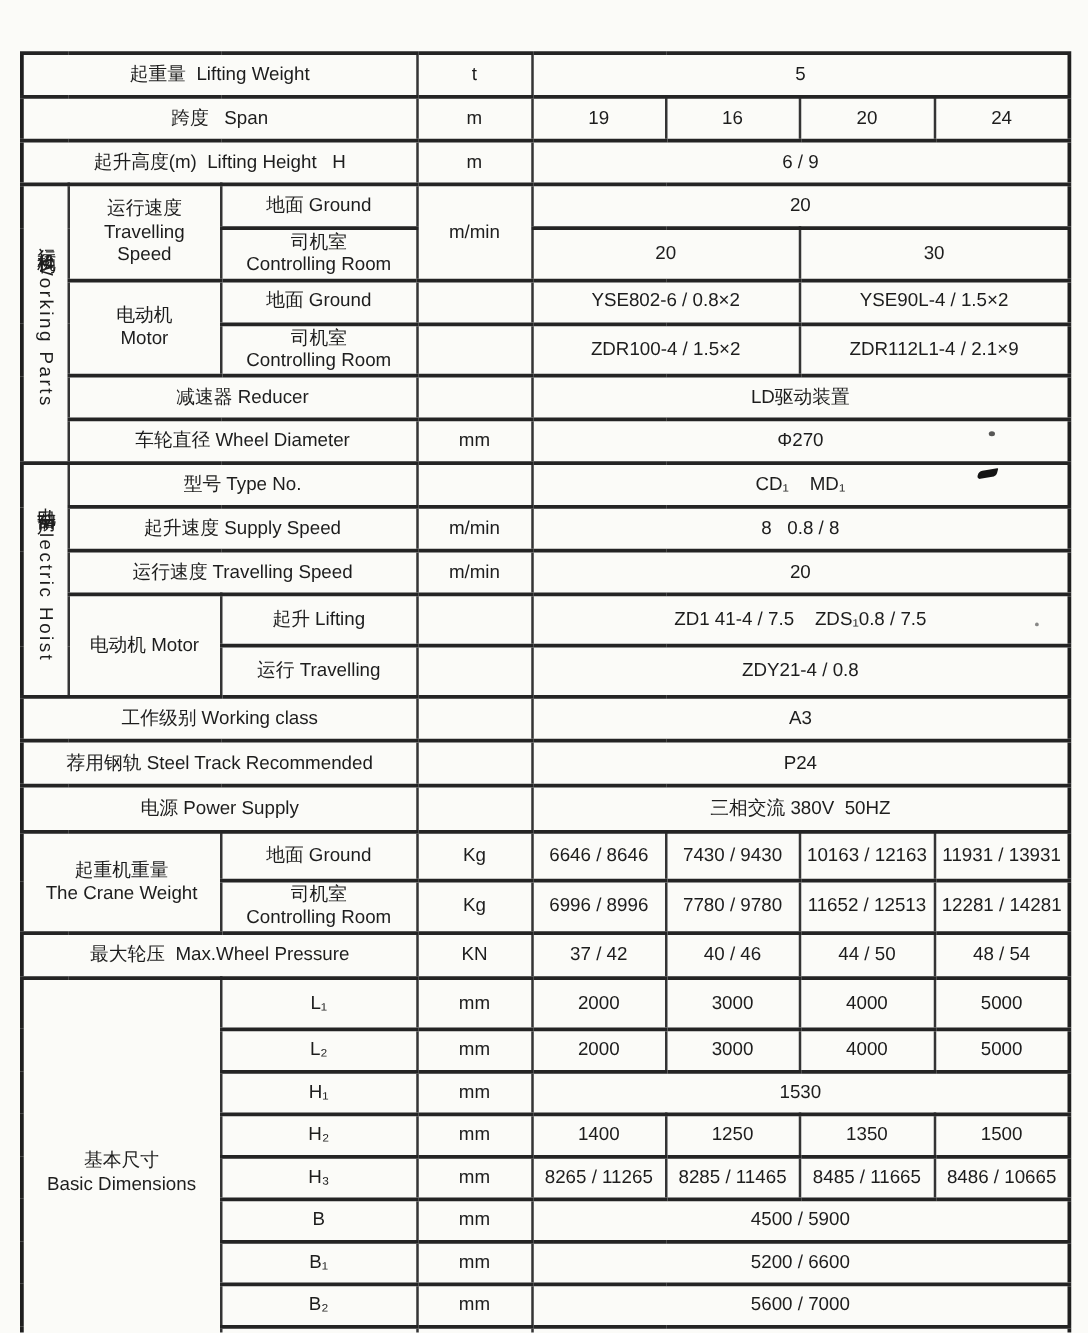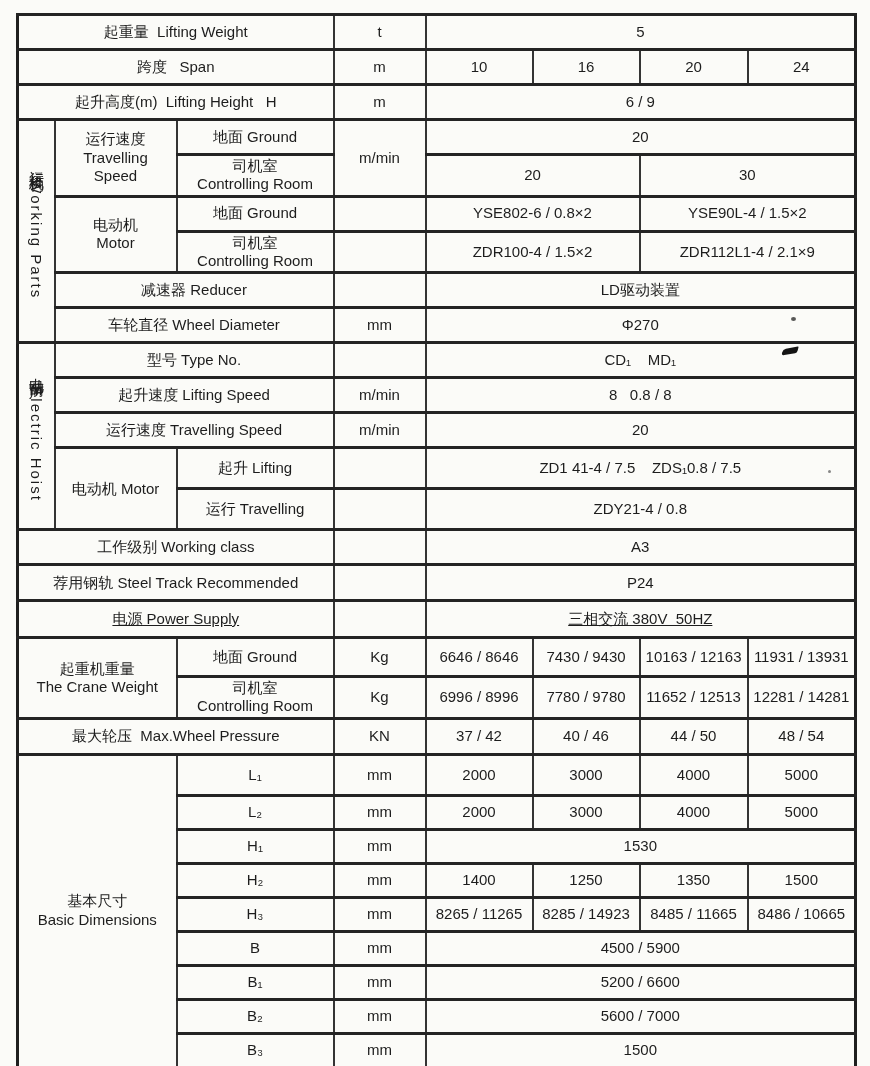--- a/index.html
+++ b/index.html
@@ -6,21 +6,21 @@
     margin: 0; padding: 0;
   }
   body {
     width: 870px; height: 1066px;
     background: #fbfbf8;
     font-family: "Liberation Sans", "DejaVu Sans", sans-serif;
     color: #1d1d1d;
     position: relative;
     overflow: hidden;
   }
-  .sheet { position: absolute; inset: 0; }
+  .sheet { position: absolute; inset: 0; margin-top: 28px; }
   table.spec {
     border-collapse: collapse;
     table-layout: fixed;
     position: absolute;
     left: 16px; top: 13px;
     width: 838px;
   }
   table.spec { border: 3px solid #1f1f1f; }
   td {
     border: 2px solid #343434;
@@ -40,21 +40,21 @@
   .vert-label {
     writing-mode: vertical-rl;
     text-orientation: mixed;
     display: inline-block;
     letter-spacing: 2px;
     font-size: 15px;
   }
   tr.r34 { height: 34px; }
   tr.r35 { height: 35px; }
   tr.r36 { height: 36px; }
-  tr.r37 { height: 37px; text-decoration: underline; }
+  tr.r37 { height: 37px; }
   tr.r39 { height: 39px; }
   tr.r41 { height: 41px; }
   
   .artifact-a {
     position: absolute; left: 782px; top: 348px;
     width: 16px; height: 6px; background: #141414;
     border-radius: 3px 1px 2px 3px;
     transform: rotate(-10deg) skewX(-25deg);
   }
   .artifact-b {
@@ -85,21 +85,21 @@
 </colgroup>
 <tbody>
 <tr class="r35">
           <td colspan="3">起重量  Lifting Weight</td>
           <td>t</td>
           <td colspan="4">5</td>
         </tr>
 <tr class="r35">
           <td colspan="3">跨度   Span</td>
           <td>m</td>
-          <td>10</td>
+          <td>19</td>
           <td>16</td>
           <td>20</td>
           <td>24</td>
         </tr>
 <tr class="r35">
           <td colspan="3">起升高度(m)  Lifting Height   H</td>
           <td>m</td>
           <td colspan="4">6 / 9</td>
         </tr>
 <tr class="r35">
@@ -142,21 +142,21 @@
           <td>mm</td>
           <td colspan="4">Φ270</td>
         </tr>
 <tr class="r35">
           <td rowspan="5" class="vert-cell"><span class="vert-label">电动葫芦  Electric Hoist</span></td>
           <td colspan="2">型号 Type No.</td>
           <td></td>
           <td colspan="4">CD₁    MD₁</td>
         </tr>
 <tr class="r35">
-          <td colspan="2">起升速度 Lifting Speed</td>
+          <td colspan="2">起升速度 Supply Speed</td>
           <td>m/min</td>
           <td colspan="4">8   0.8 / 8</td>
         </tr>
 <tr class="r35">
           <td colspan="2">运行速度 Travelling Speed</td>
           <td>m/min</td>
           <td colspan="4">20</td>
         </tr>
 <tr class="r41">
           <td rowspan="2">电动机 Motor</td>
@@ -239,21 +239,21 @@
           <td>mm</td>
           <td>1400</td>
           <td>1250</td>
           <td>1350</td>
           <td>1500</td>
         </tr>
 <tr class="r34">
           <td>H₃</td>
           <td>mm</td>
           <td>8265 / 11265</td>
-          <td>8285 / 14923</td>
+          <td>8285 / 11465</td>
           <td>8485 / 11665</td>
           <td>8486 / 10665</td>
         </tr>
 <tr class="r34">
           <td>B</td>
           <td>mm</td>
           <td colspan="4">4500 / 5900</td>
         </tr>
 <tr class="r34">
           <td>B₁</td>

